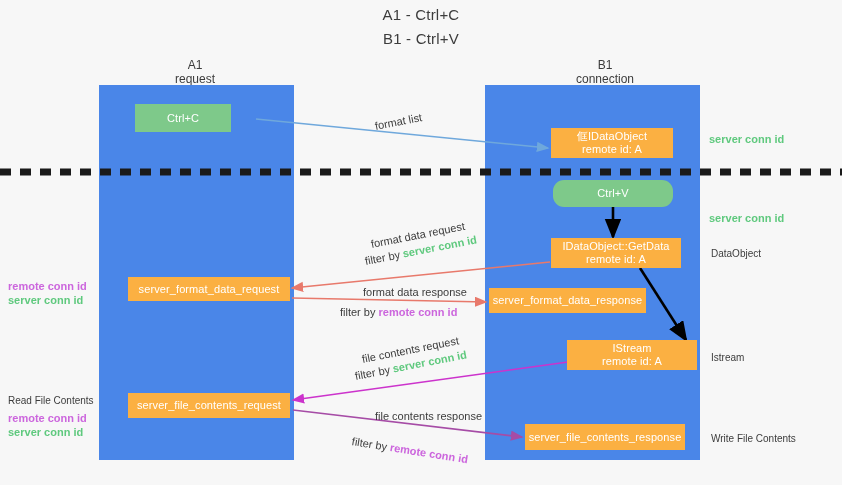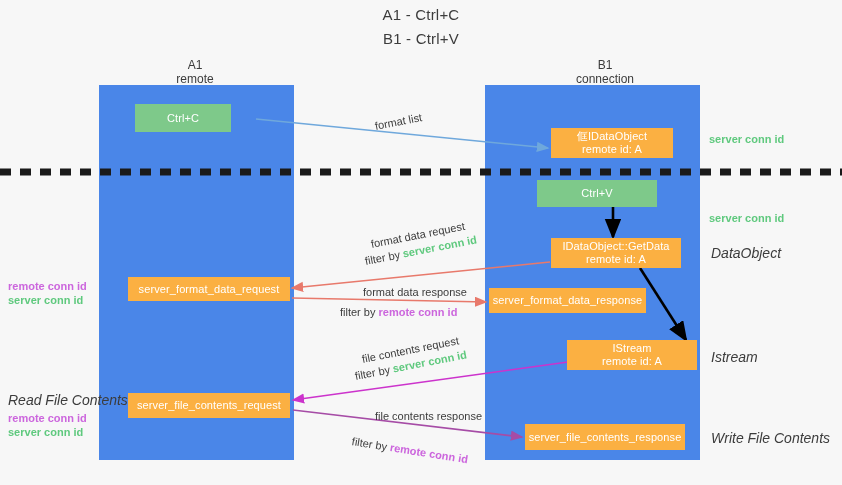--- a/index.html
+++ b/index.html
@@ -70,25 +70,24 @@
     white-space: nowrap;
     line-height: 14px;
   }
   .edge-label.rot-up { transform: rotate(-11deg); transform-origin: left center; }
   .edge-label.rot-dn { transform: rotate(9deg); transform-origin: left center; }
   .kw-server { color: #5fc97e; font-weight: bold; }
   .kw-remote { color: #cc66dd; font-weight: bold; }
 
   .side-label {
     position: absolute;
-    font-size: 14px;
+    font-size: 10px;
     color: #3c3c3c;
     white-space: nowrap;
     line-height: 15px;
-    font-style: italic;
   }
   .side-note {
     position: absolute;
     font-size: 11px;
     white-space: nowrap;
     line-height: 14px;
     font-weight: bold;
   }
   .side-note .remote { color: #cc66dd; display: block; }
   .side-note .server { color: #5fc97e; display: block; }
@@ -96,21 +95,21 @@
 </head>
 <body>
 
 <div id="stage">
 
   <div class="title-line" id="title-1">A1 - Ctrl+C</div>
   <div class="title-line" id="title-2">B1 - Ctrl+V</div>
 
   <div class="col-header" style="left:135px; top:58px; width:120px;">
     <span>A1</span>
-    <span class="l2">remote</span>
+    <span class="l2">request</span>
   </div>
   <div class="col-header" style="left:540px; top:58px; width:130px;">
     <span>B1</span>
     <span class="l2">connection</span>
   </div>
 
   <div class="lane" style="left:99px; top:85px; width:195px; height:375px;"></div>
   <div class="lane" style="left:485px; top:85px; width:215px; height:375px;"></div>
 
   <svg id="svg-layer" viewBox="0 0 842 485">
@@ -151,21 +150,21 @@
 
   <div class="node green" style="left:135px; top:104px; width:96px; height:28px;">
     <span>Ctrl+C</span>
   </div>
 
   <div class="node orange" style="left:551px; top:128px; width:122px; height:30px;">
     <span>㑌IDataObject</span>
     <span class="l2">remote id: A</span>
   </div>
 
-  <div class="node green" style="left:537px; top:180px; width:120px; height:27px;">
+  <div class="node green" style="left:553px; top:180px; width:120px; height:27px;border-radius:11px;">
     <span>Ctrl+V</span>
   </div>
 
   <div class="node orange" style="left:551px; top:238px; width:130px; height:30px;">
     <span>IDataObject::GetData</span>
     <span class="l2">remote id: A</span>
   </div>
 
   <div class="node orange" style="left:128px; top:277px; width:162px; height:24px;">
     <span>server_format_data_request</span>

